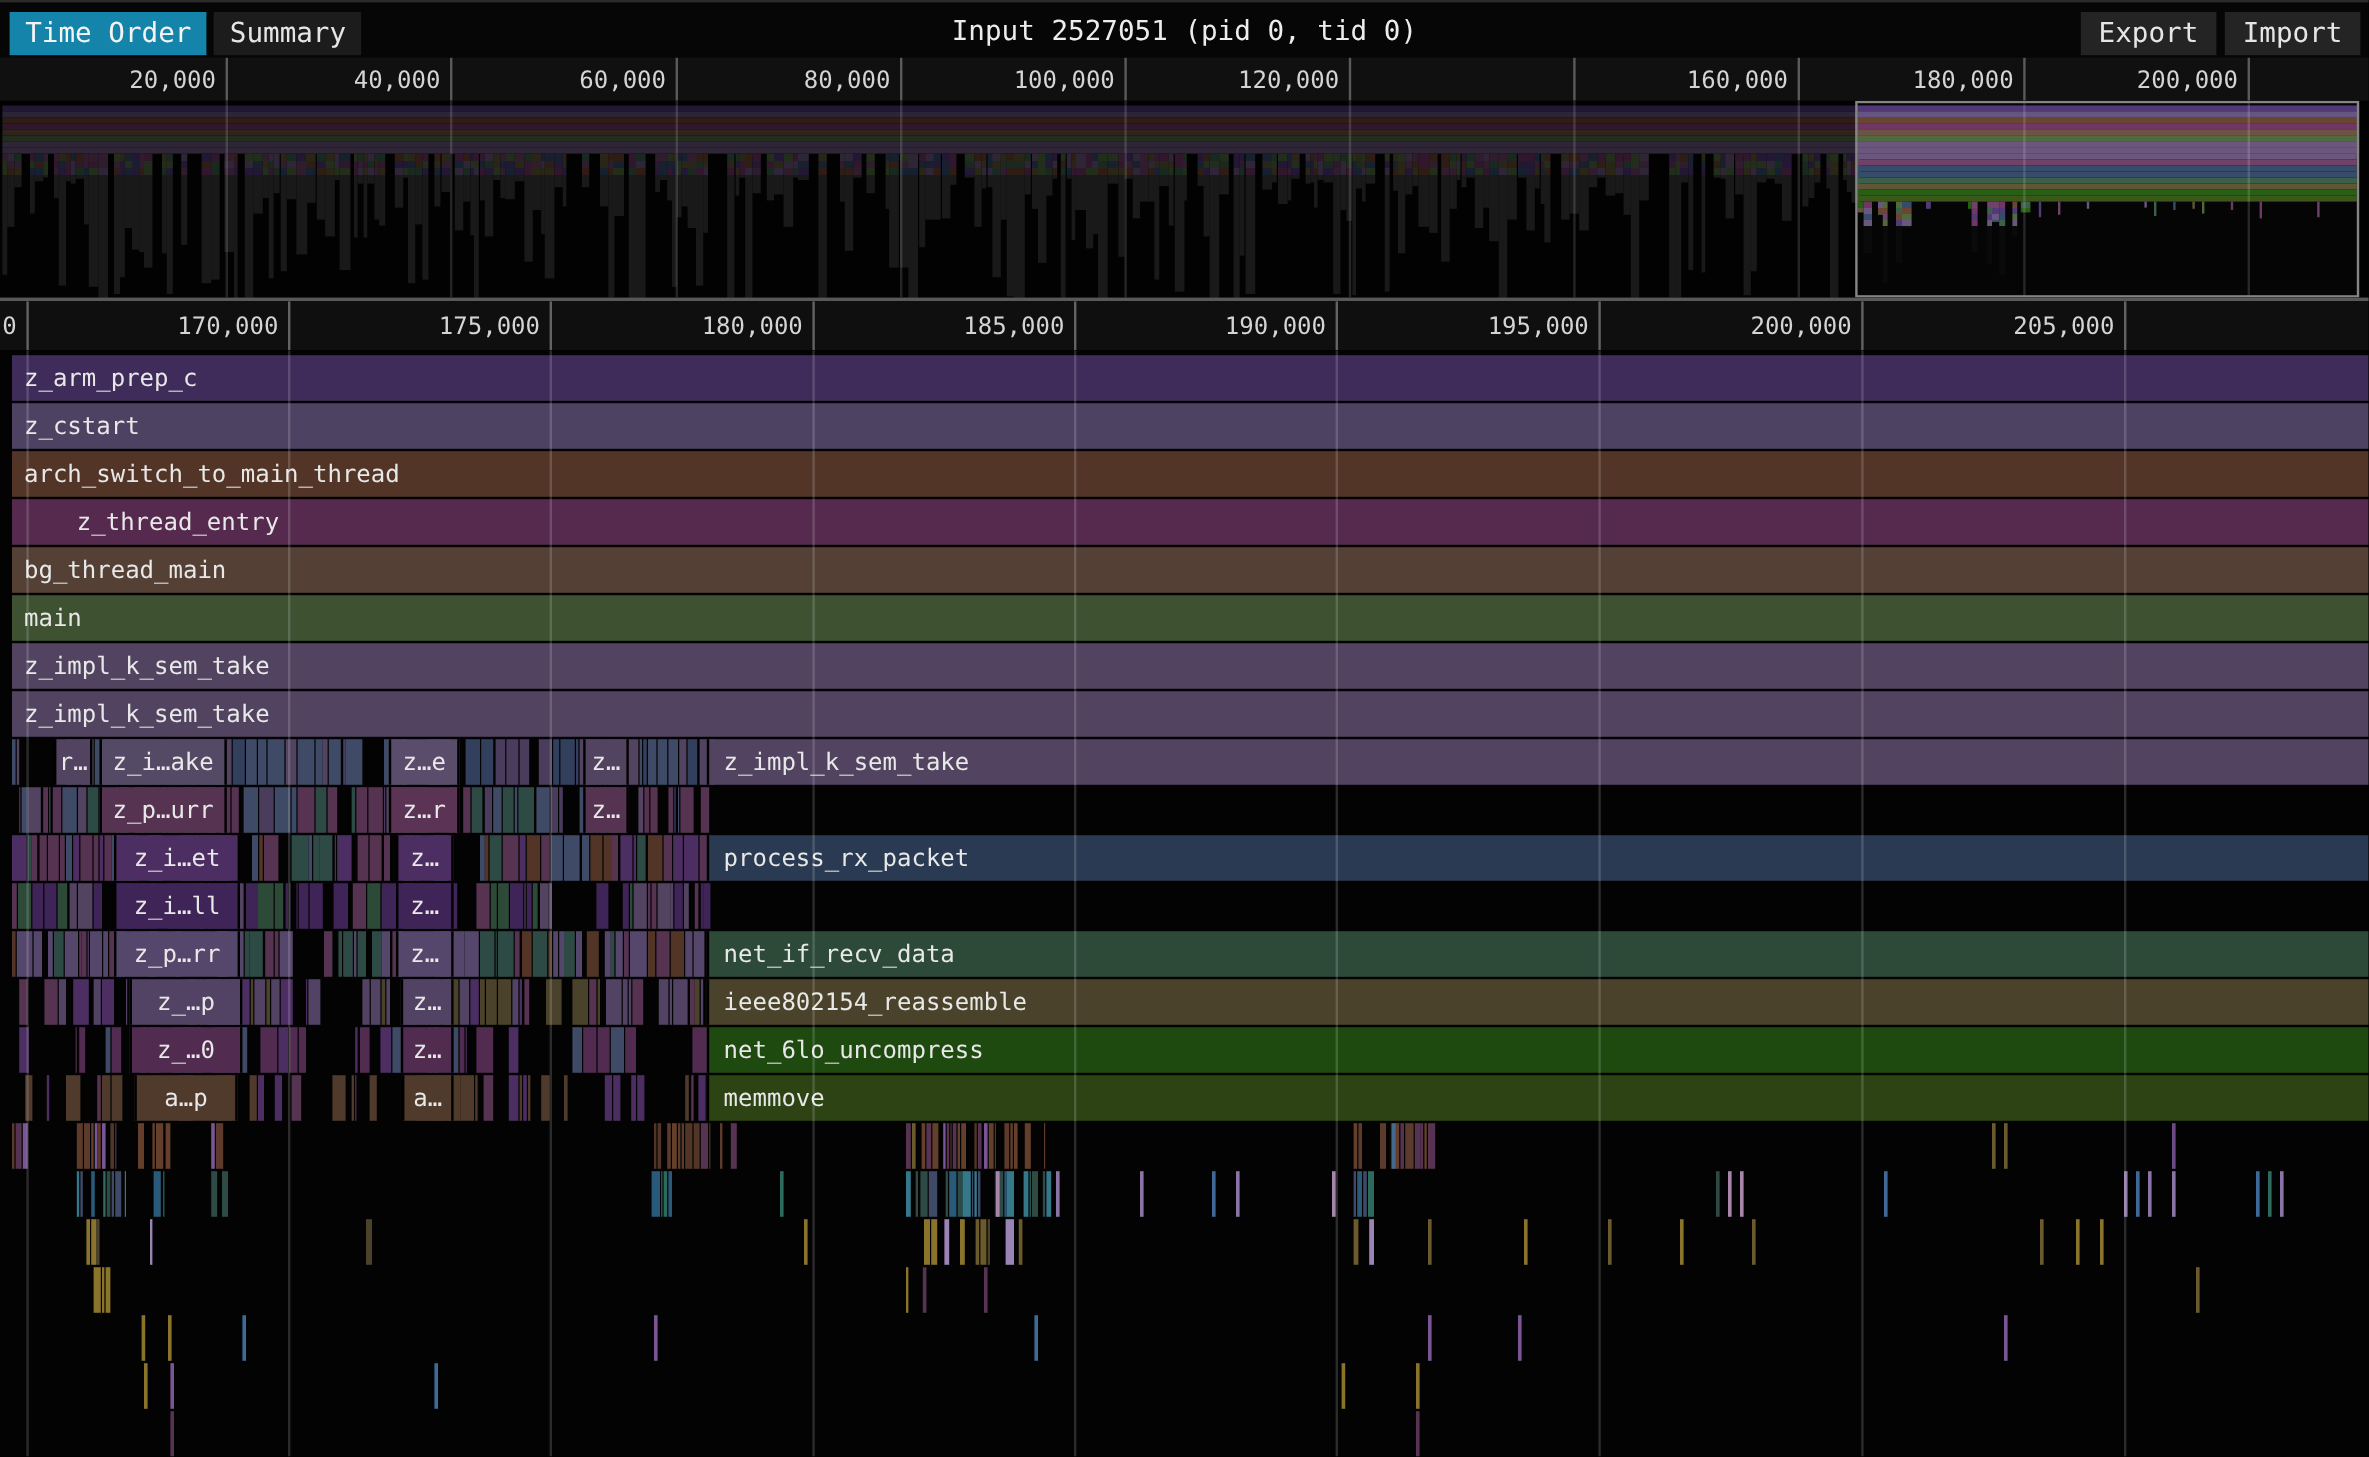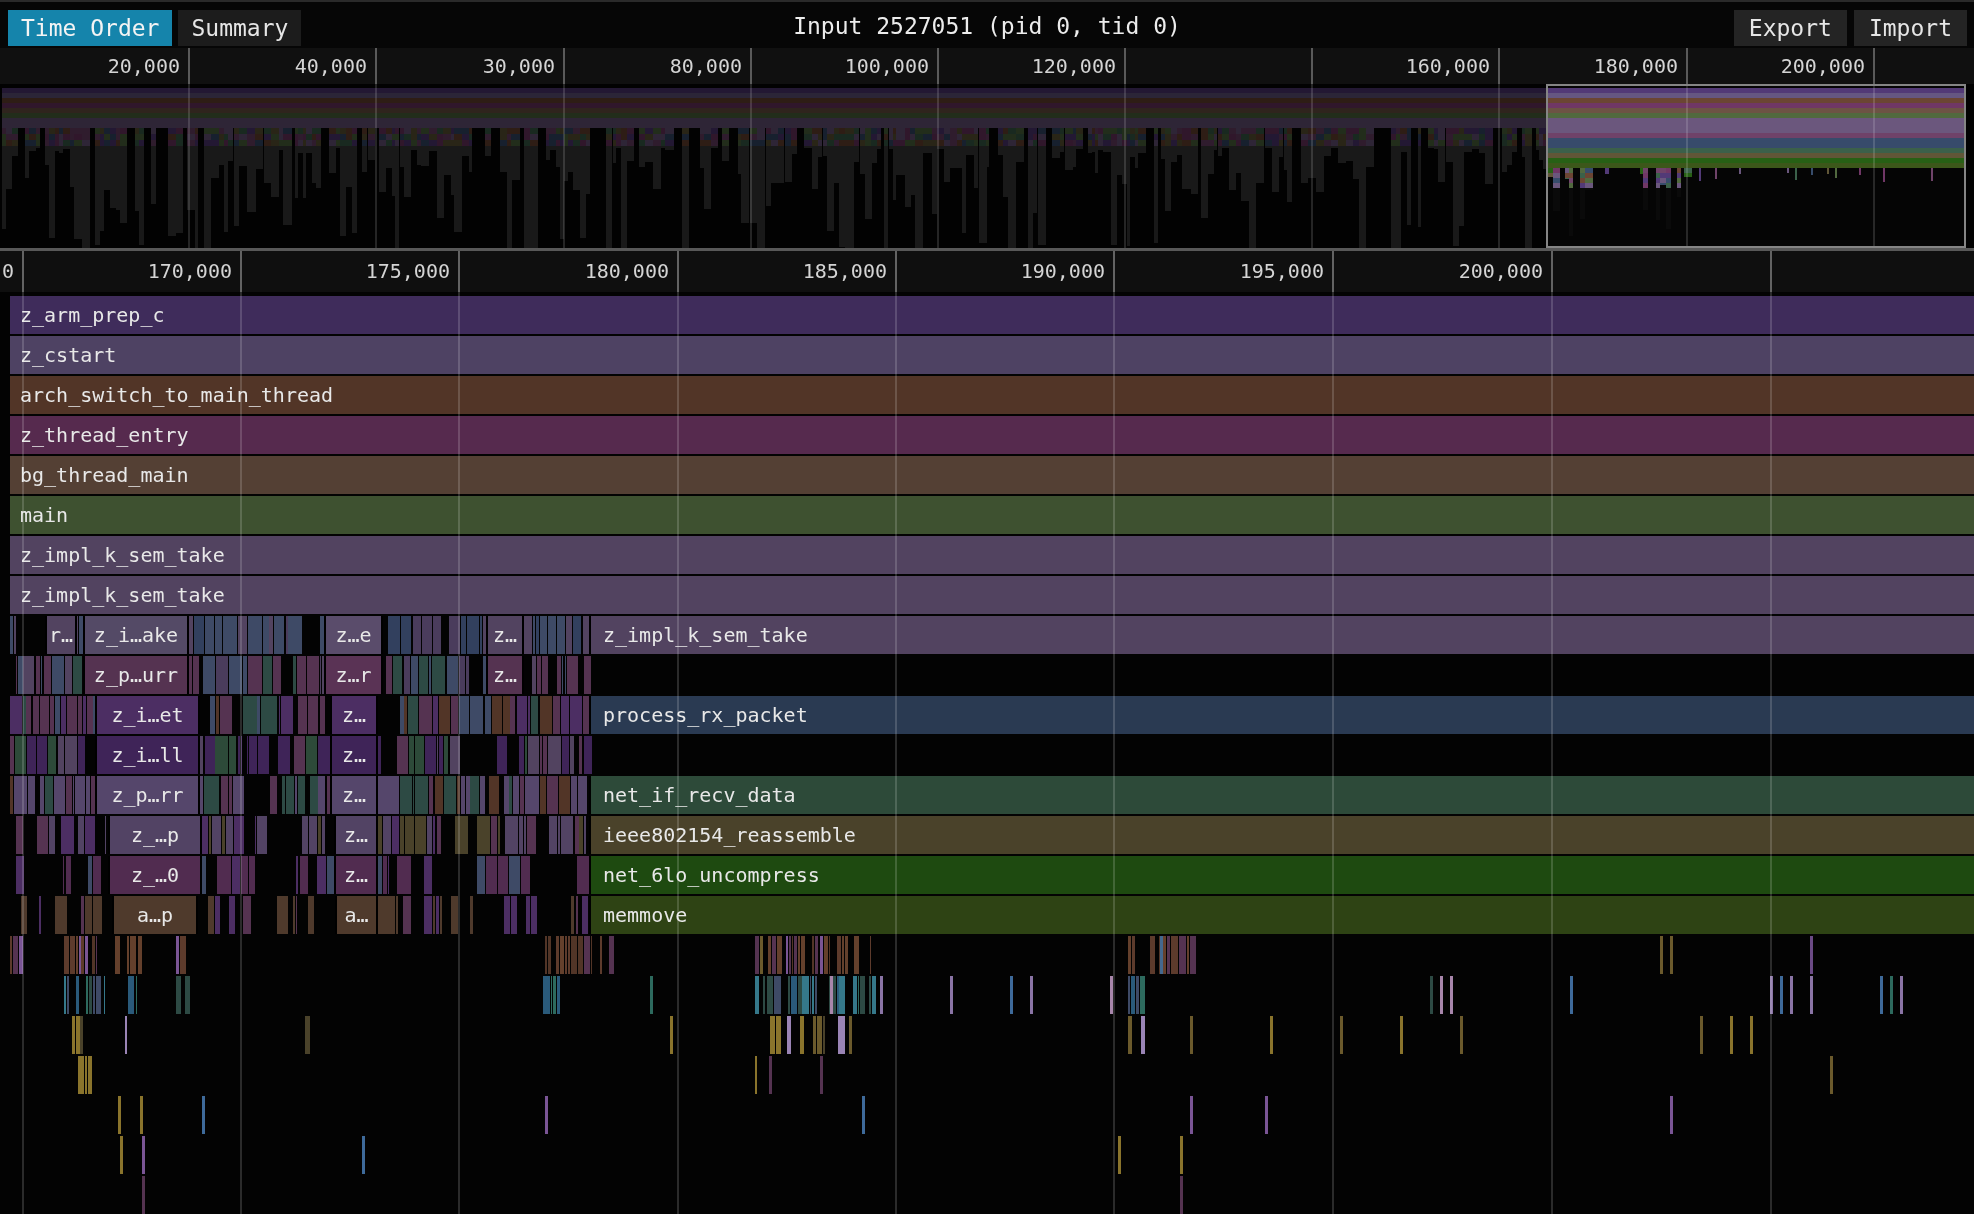--- a/index.html
+++ b/index.html
@@ -57,21 +57,21 @@
     </div>
   </header>
 
   <div id="minimap">
     <div id="mm-axis">
         <div style="position: absolute; left: 188px; top: 0px; width: 2px; height: 100%; background: rgb(90, 90, 90);"></div>
         <div class="axis-label" style="position: absolute; left: 0px; top: 0px; width: 180px; height: 100%; line-height: 36px;">20,000</div>
         <div style="position: absolute; left: 375px; top: 0px; width: 2px; height: 100%; background: rgb(90, 90, 90);"></div>
         <div class="axis-label" style="position: absolute; left: 0px; top: 0px; width: 367px; height: 100%; line-height: 36px;">40,000</div>
         <div style="position: absolute; left: 563px; top: 0px; width: 2px; height: 100%; background: rgb(90, 90, 90);"></div>
-        <div class="axis-label" style="position: absolute; left: 0px; top: 0px; width: 555px; height: 100%; line-height: 36px;">30,000</div>
+        <div class="axis-label" style="position: absolute; left: 0px; top: 0px; width: 555px; height: 100%; line-height: 36px;">60,000</div>
         <div style="position: absolute; left: 750px; top: 0px; width: 2px; height: 100%; background: rgb(90, 90, 90);"></div>
         <div class="axis-label" style="position: absolute; left: 0px; top: 0px; width: 742px; height: 100%; line-height: 36px;">80,000</div>
         <div style="position: absolute; left: 937px; top: 0px; width: 2px; height: 100%; background: rgb(90, 90, 90);"></div>
         <div class="axis-label" style="position: absolute; left: 0px; top: 0px; width: 929px; height: 100%; line-height: 36px;">100,000</div>
         <div style="position: absolute; left: 1124px; top: 0px; width: 2px; height: 100%; background: rgb(90, 90, 90);"></div>
         <div class="axis-label" style="position: absolute; left: 0px; top: 0px; width: 1116px; height: 100%; line-height: 36px;">120,000</div>
         <div style="position: absolute; left: 1311px; top: 0px; width: 2px; height: 100%; background: rgb(90, 90, 90);"></div>
         <div style="position: absolute; left: 1498px; top: 0px; width: 2px; height: 100%; background: rgb(90, 90, 90);"></div>
         <div class="axis-label" style="position: absolute; left: 0px; top: 0px; width: 1490px; height: 100%; line-height: 36px;">160,000</div>
         <div style="position: absolute; left: 1686px; top: 0px; width: 2px; height: 100%; background: rgb(90, 90, 90);"></div>
@@ -375,33 +375,34 @@
       <div class="axis-label" style="position: absolute; left: 0px; top: 0px; width: 669px; height: 100%; line-height: 41px;">180,000</div>
       <div style="position: absolute; left: 895px; top: 0px; width: 2px; height: 100%; background: rgb(99, 99, 99);"></div>
       <div class="axis-label" style="position: absolute; left: 0px; top: 0px; width: 887px; height: 100%; line-height: 41px;">185,000</div>
       <div style="position: absolute; left: 1113px; top: 0px; width: 2px; height: 100%; background: rgb(99, 99, 99);"></div>
       <div class="axis-label" style="position: absolute; left: 0px; top: 0px; width: 1105px; height: 100%; line-height: 41px;">190,000</div>
       <div style="position: absolute; left: 1332px; top: 0px; width: 2px; height: 100%; background: rgb(99, 99, 99);"></div>
       <div class="axis-label" style="position: absolute; left: 0px; top: 0px; width: 1324px; height: 100%; line-height: 41px;">195,000</div>
       <div style="position: absolute; left: 1551px; top: 0px; width: 2px; height: 100%; background: rgb(99, 99, 99);"></div>
       <div class="axis-label" style="position: absolute; left: 0px; top: 0px; width: 1543px; height: 100%; line-height: 41px;">200,000</div>
       <div style="position: absolute; left: 1770px; top: 0px; width: 2px; height: 100%; background: rgb(99, 99, 99);"></div>
+      <div class="axis-label" style="position: absolute; left: 0px; top: 0px; width: 1762px; height: 100%; line-height: 41px;">205,000</div>
     </div>
 
   <div id="flame">
       <div class="bar" style="left: 10px; top: 44px; width: 1964px; background: rgb(78, 66, 99);">
         <div class="bar-label">z_cstart</div>
       </div>
       <div class="bar" style="left: 10px; top: 4px; width: 1964px; background: rgb(63, 44, 91);">
         <div class="bar-label">z_arm_prep_c</div>
       </div>
       <div class="bar" style="left: 10px; top: 84px; width: 1964px; background: rgb(82, 53, 39);">
         <div class="bar-label">arch_switch_to_main_thread</div>
       </div>
-      <div class="bar" style="left: 10px; top: 124px; width: 1964px; background: rgb(86, 42, 78);">
+      <div class="bar" style="left: 10px; top: 124px; width: 1964px; background: rgb(86, 42, 78); padding-left: 44px;">
         <div class="bar-label">z_thread_entry</div>
       </div>
       <div class="bar" style="left: 10px; top: 204px; width: 1964px; background: rgb(62, 81, 48);">
         <div class="bar-label">main</div>
       </div>
       <div class="bar" style="left: 10px; top: 164px; width: 1964px; background: rgb(84, 64, 52);">
         <div class="bar-label">bg_thread_main</div>
       </div>
       <div class="bar" style="left: 10px; top: 244px; width: 1964px; background: rgb(82, 67, 96);">
         <div class="bar-label">z_impl_k_sem_take</div>

